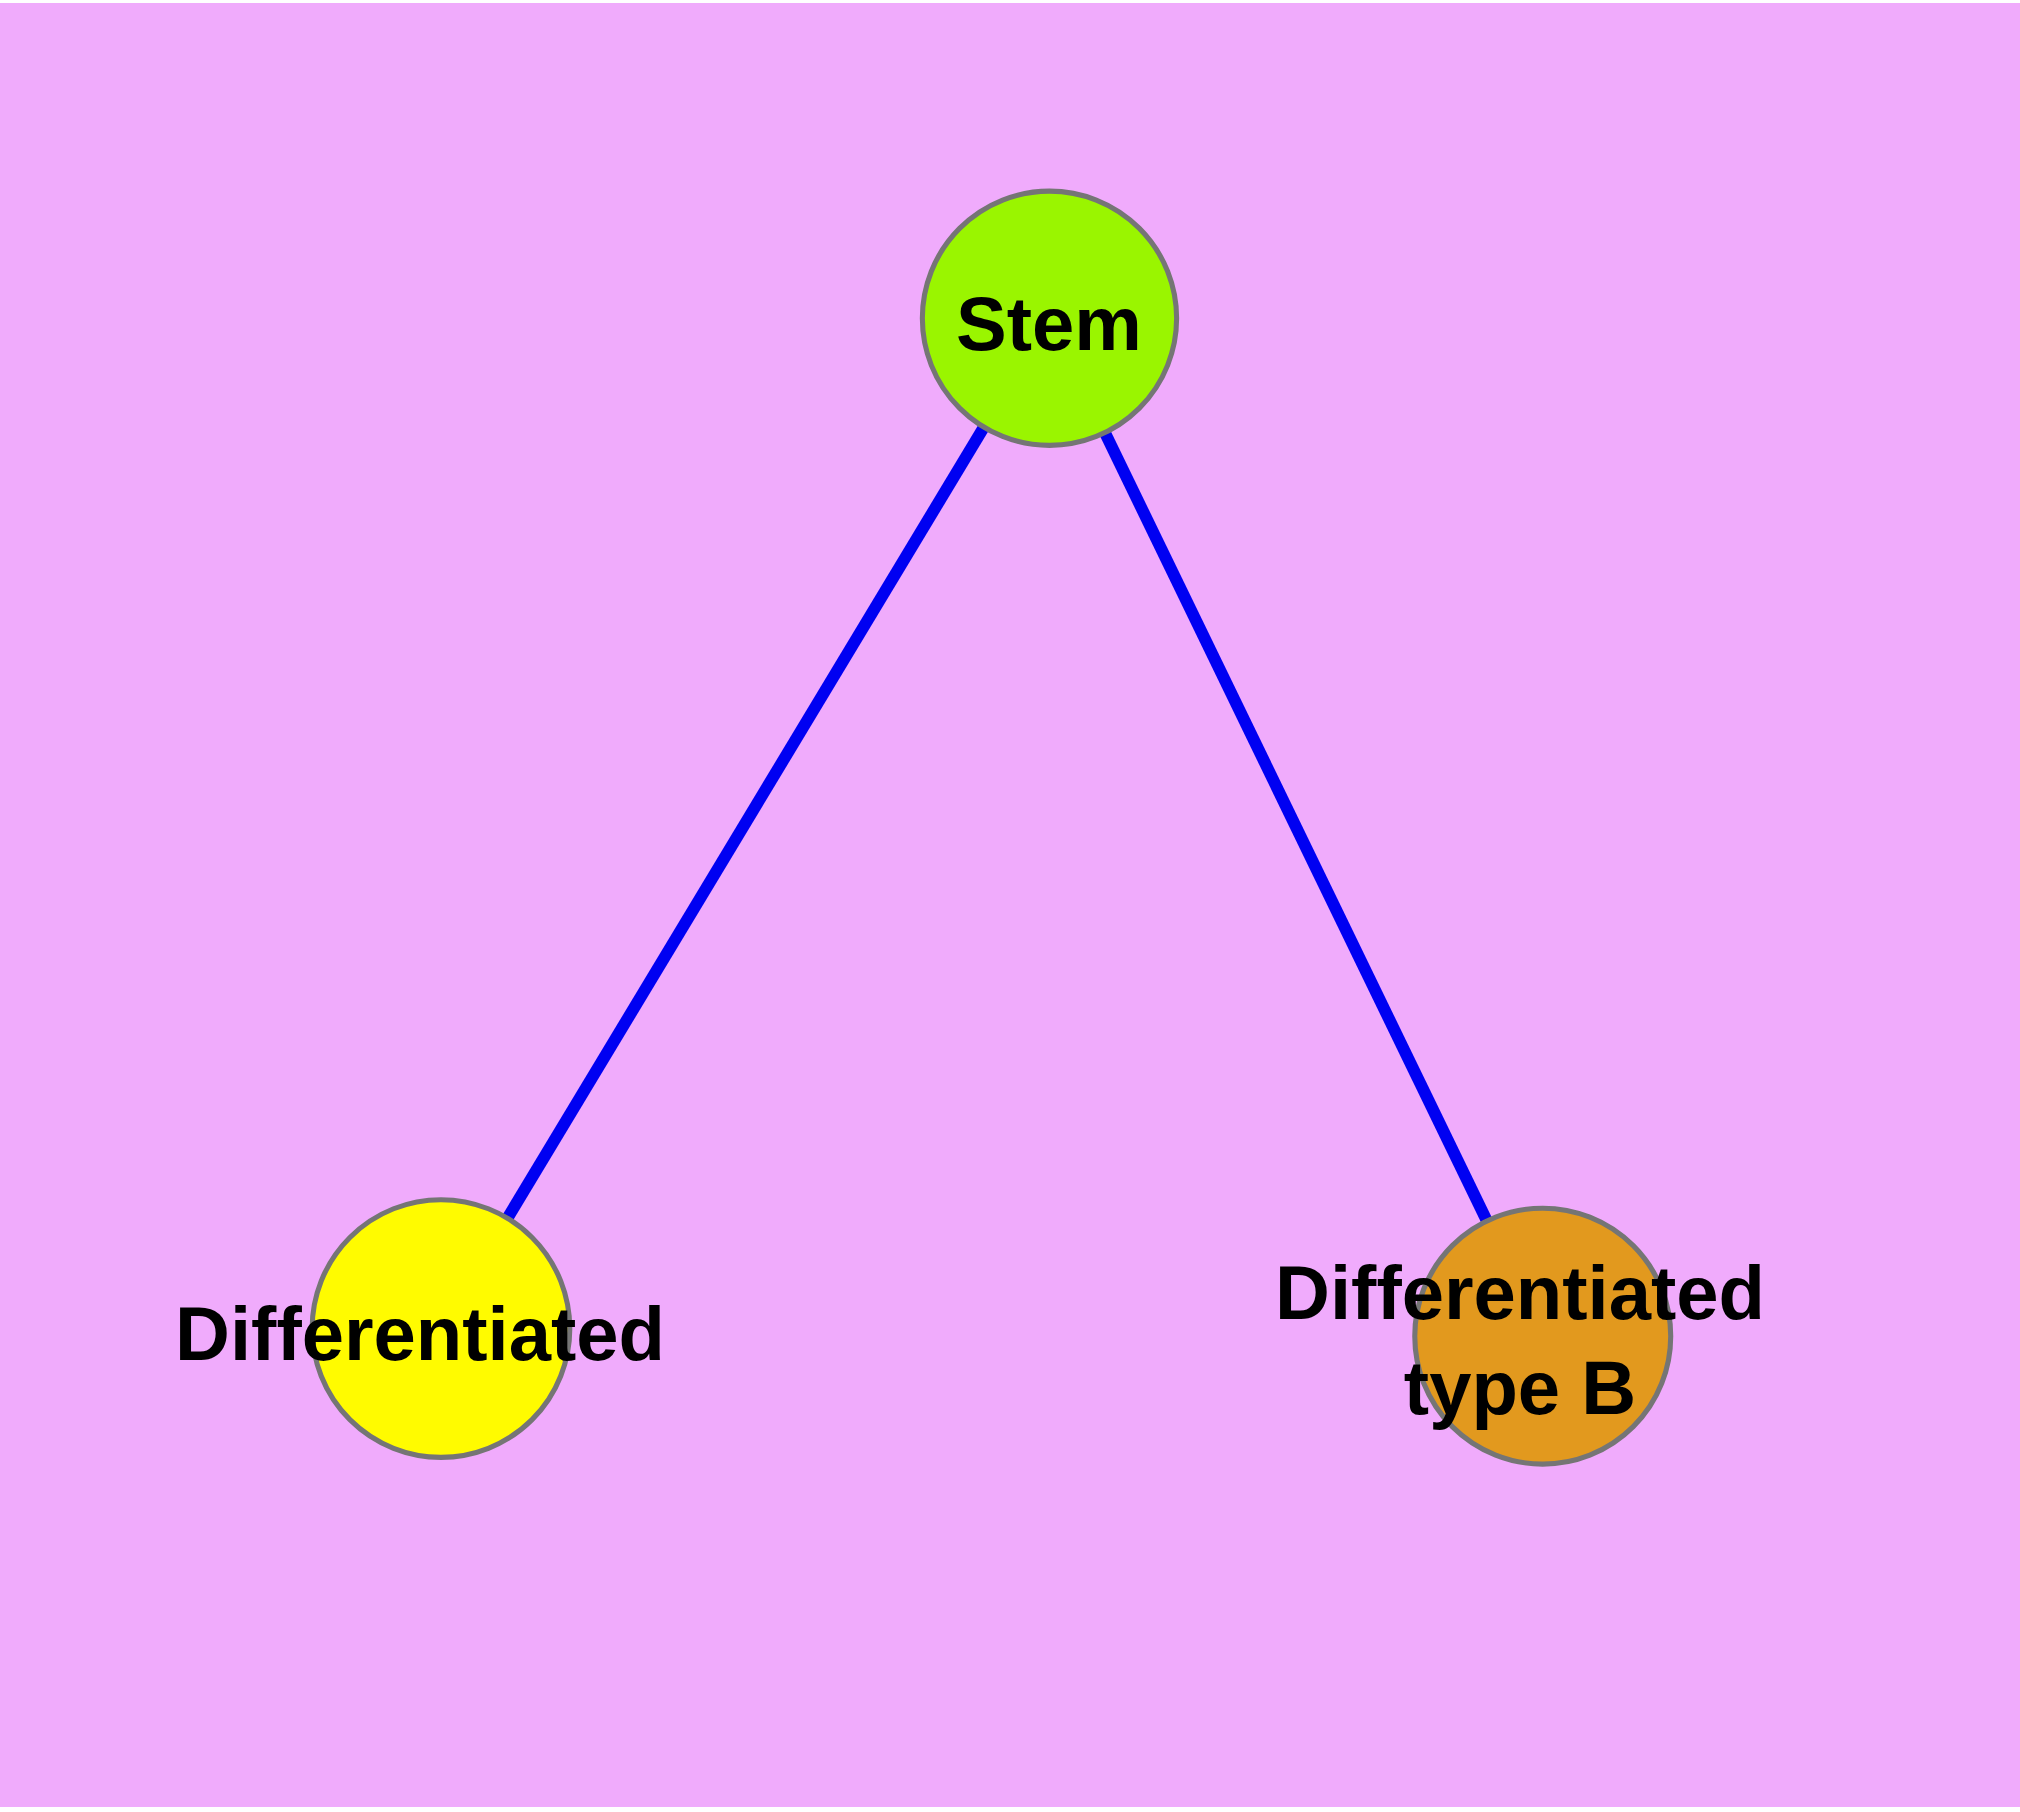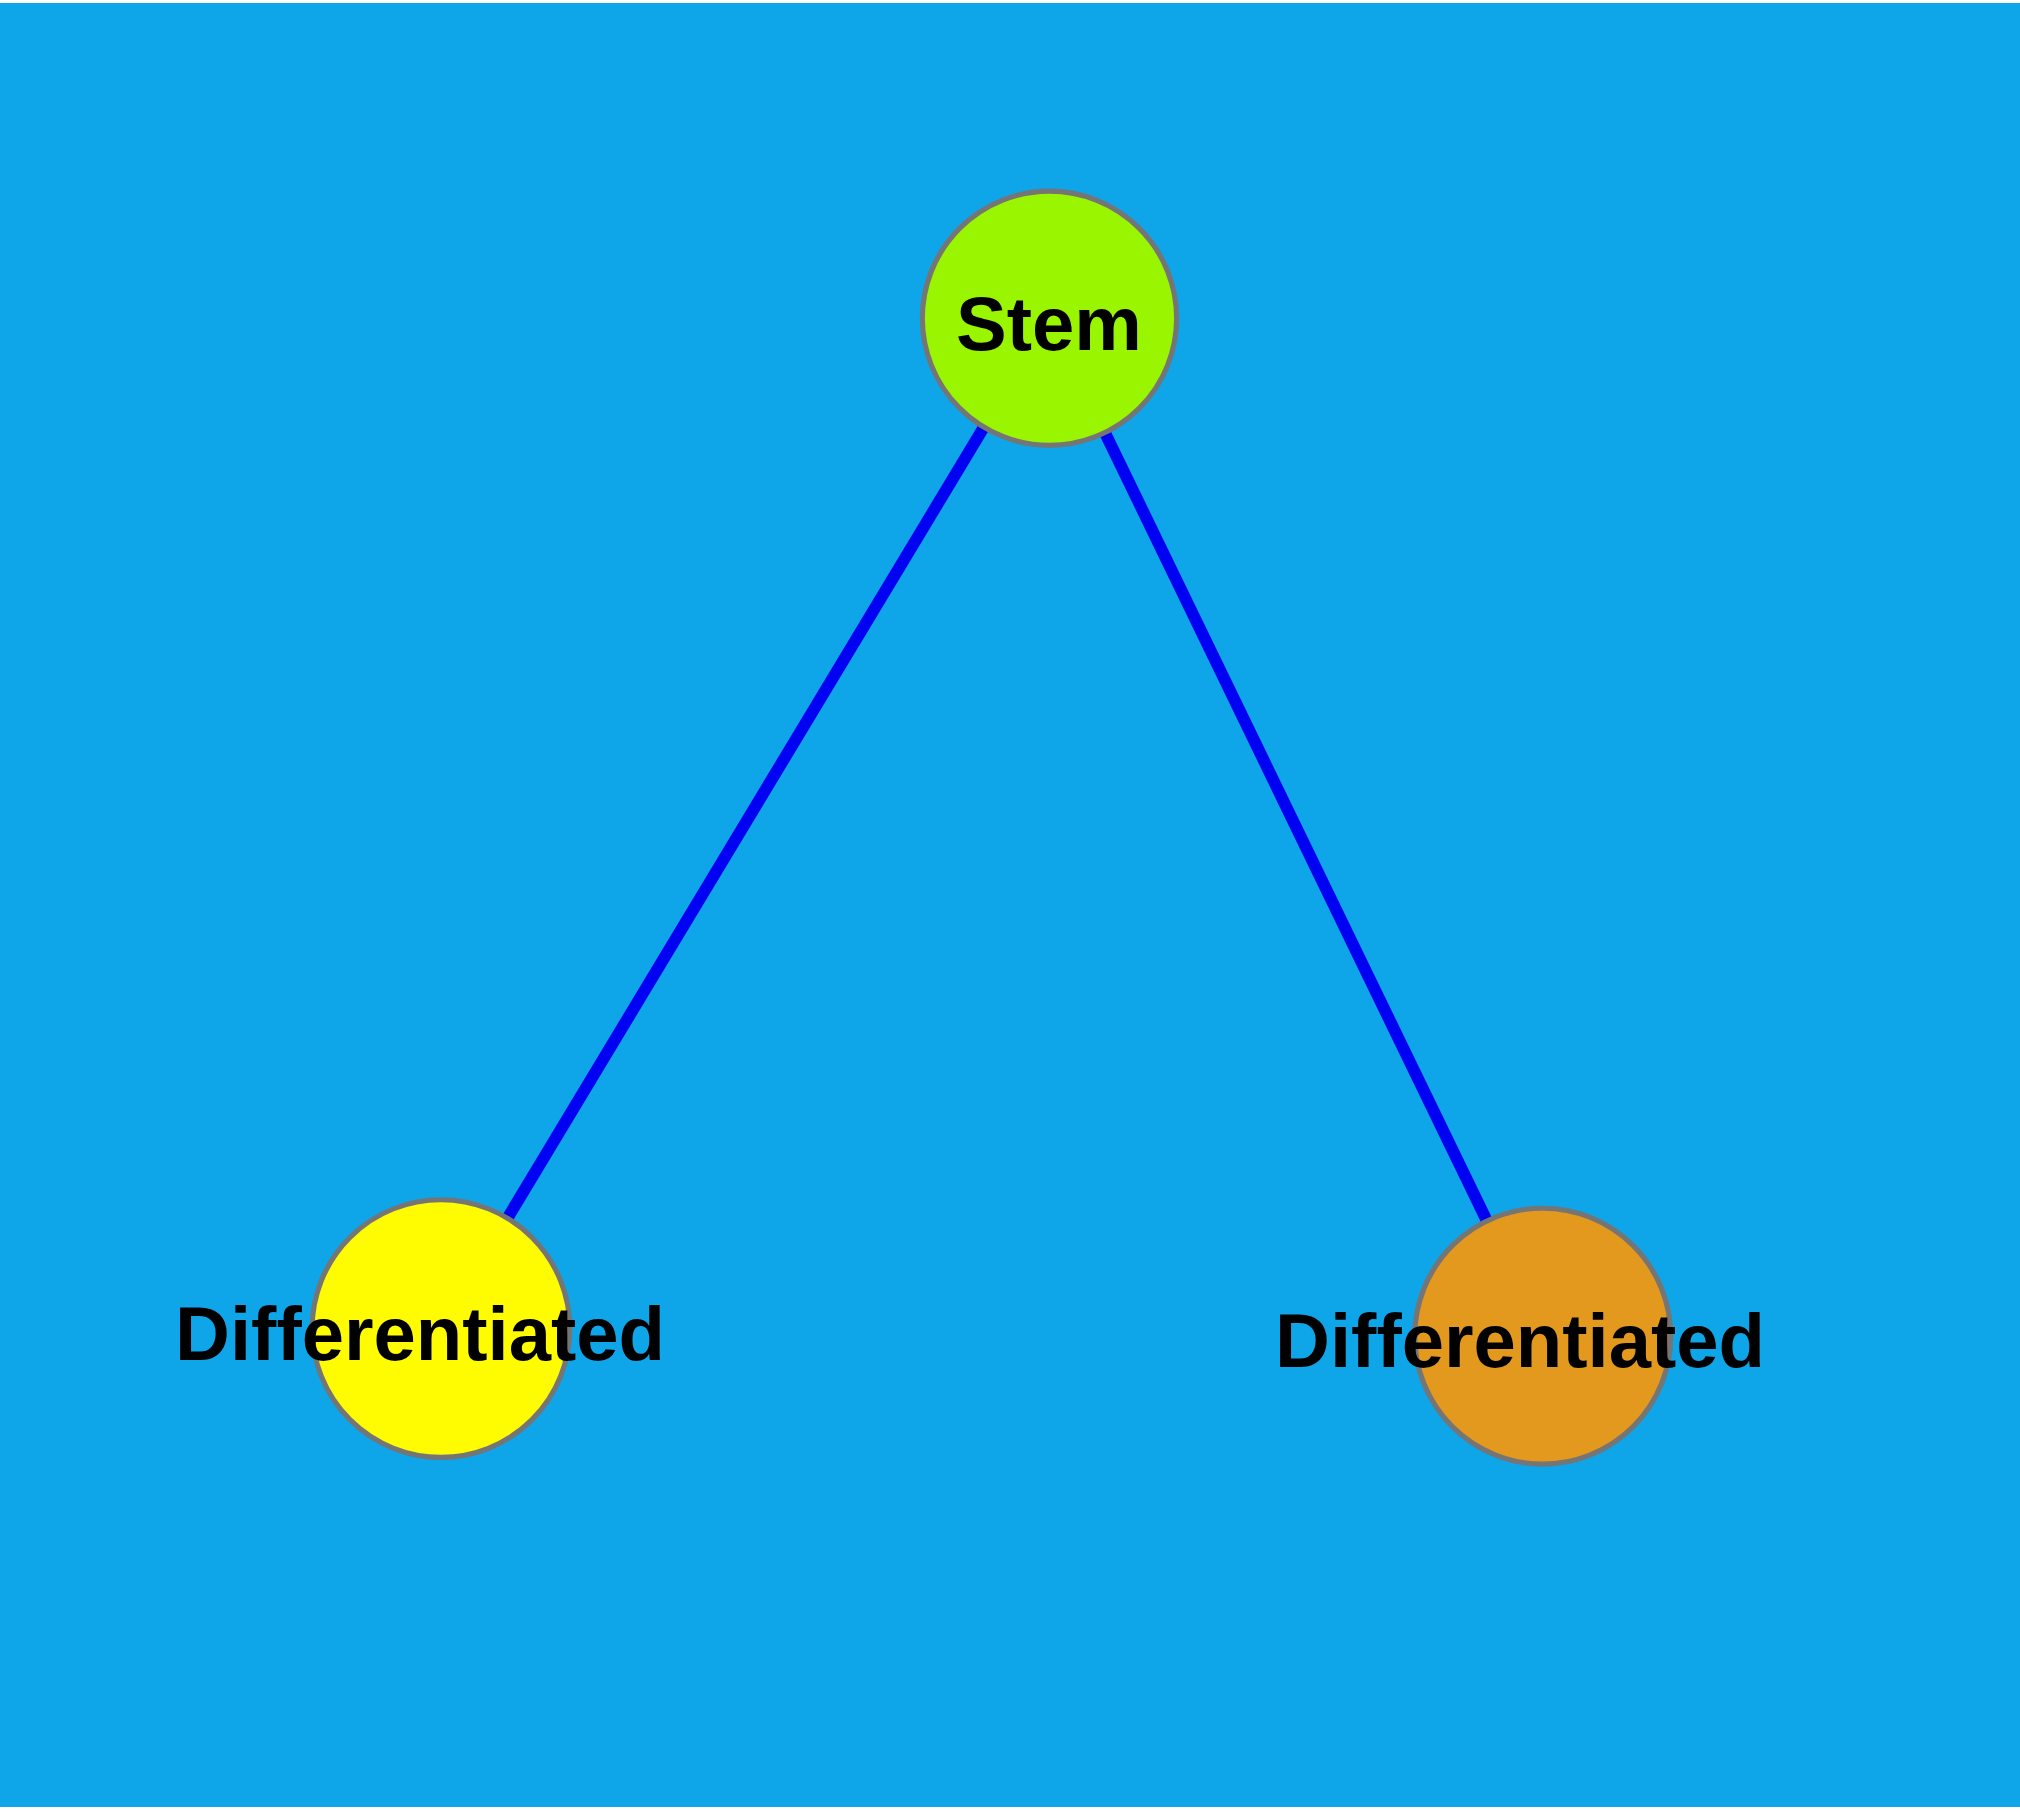--- a/index.html
+++ b/index.html
@@ -42,35 +42,36 @@
     white-space: nowrap;
   }
   .node-label span {
     display: block;
   }
 </style>
 </head>
 <body>
 
 <div class="page">
-  <div class="board" style="background: #0ea5e9;">
+  <div class="board" style="background: #f0abfc;">
     <svg class="graph-svg" viewBox="0 0 2384 2138" xmlns="http://www.w3.org/2000/svg">
         <line x1="1238" y1="372" x2="520" y2="1564" stroke="#0000F2" stroke-width="14"></line>
         <line x1="1238" y1="372" x2="1820" y2="1573" stroke="#0000F2" stroke-width="14"></line>
         <circle cx="1238" cy="372" r="150" fill="#9AF500" stroke="#757575" stroke-width="6"></circle>
         <circle cx="520" cy="1564" r="152" fill="#FFFB00" stroke="#757575" stroke-width="6"></circle>
         <circle cx="1820" cy="1573" r="151" fill="#E2991E" stroke="#757575" stroke-width="6"></circle>
       </svg>
 
     <div class="node-label" style="left: 1049px; top: 320px; color: rgb(0, 0, 0);">
       <span>Stem</span>
     </div>
 
     <div class="node-label" style="left: 420px; top: 1330px; color: rgb(0, 0, 0);">
       <span>Differentiated</span>
     </div>
 
     <div class="node-label" style="left: 1520px; top: 1337px; color: rgb(0, 0, 0);">
       <span>Differentiated</span>
+      <span>type B</span>
     </div>
   </div>
 </div>
 
 
 </body></html>

